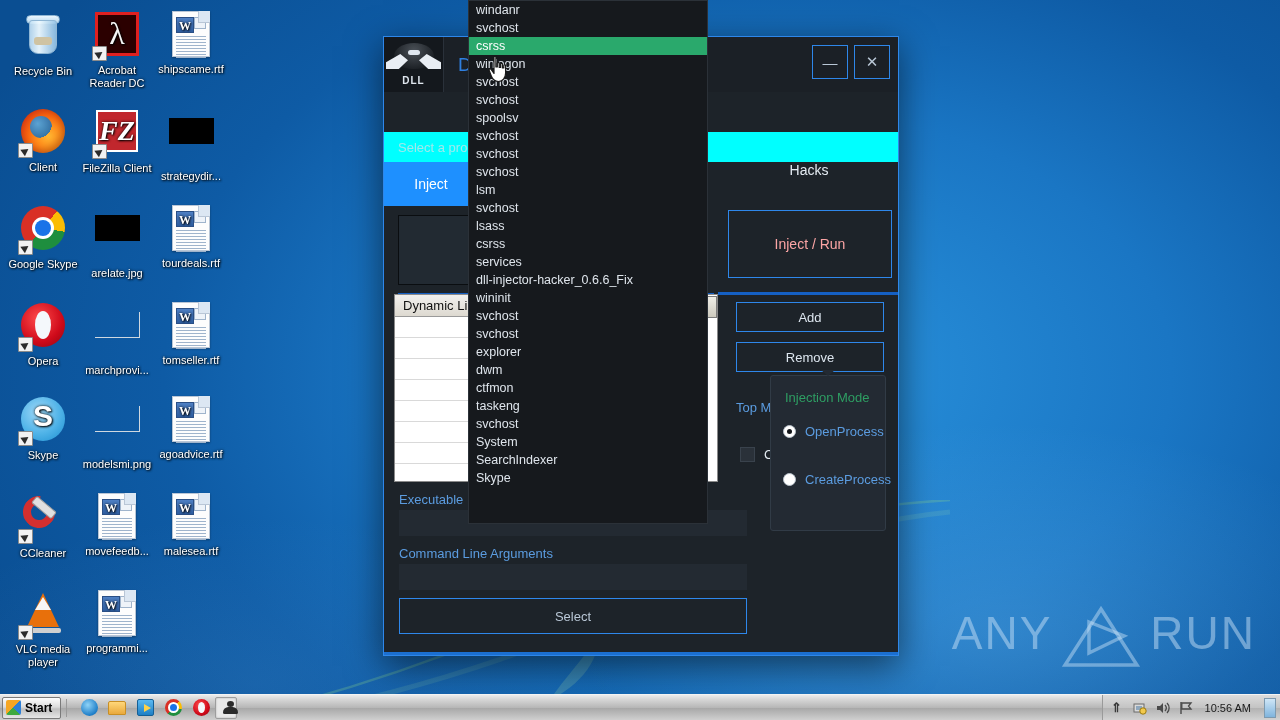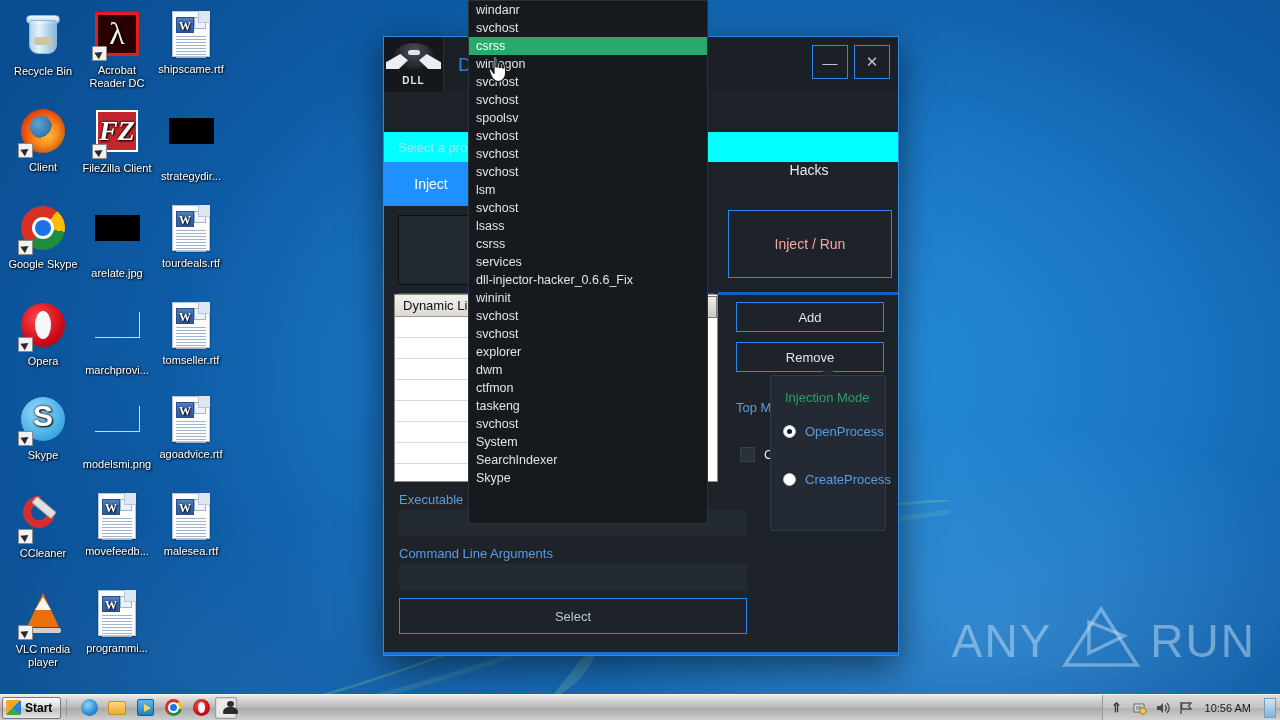--- a/index.html
+++ b/index.html
@@ -160,21 +160,21 @@
   .ic-vlc{width:40px;height:44px;margin:2px auto 0 auto;position:relative;}
   .ic-vlc .cone{position:absolute;left:4px;top:2px;width:0;height:0;
     border-left:16px solid transparent;border-right:16px solid transparent;border-bottom:34px solid #e8700b;}
   .ic-vlc .stripe{position:absolute;left:12px;top:6px;width:0;height:0;
     border-left:8px solid transparent;border-right:8px solid transparent;border-bottom:13px solid #f7f7f7;}
   .ic-vlc .base{position:absolute;left:2px;bottom:2px;width:36px;height:5px;background:#d0d0d0;border-radius:2px;}
 
   
   #watermark{
     position:absolute; right:24px; bottom:52px;
-    display:flex; align-items:flex-end; gap:10px;
+    display:flex; align-items:flex-start; gap:10px;
     color: rgba(205,228,248,.48);
     font-size:46px; letter-spacing:2px; font-weight:400;
     font-family:"Liberation Sans", sans-serif;
     pointer-events:none;
     user-select:none;
   }
 
   
   #taskbar{
     position:absolute; left:0; bottom:0; width:1280px; height:26px;

